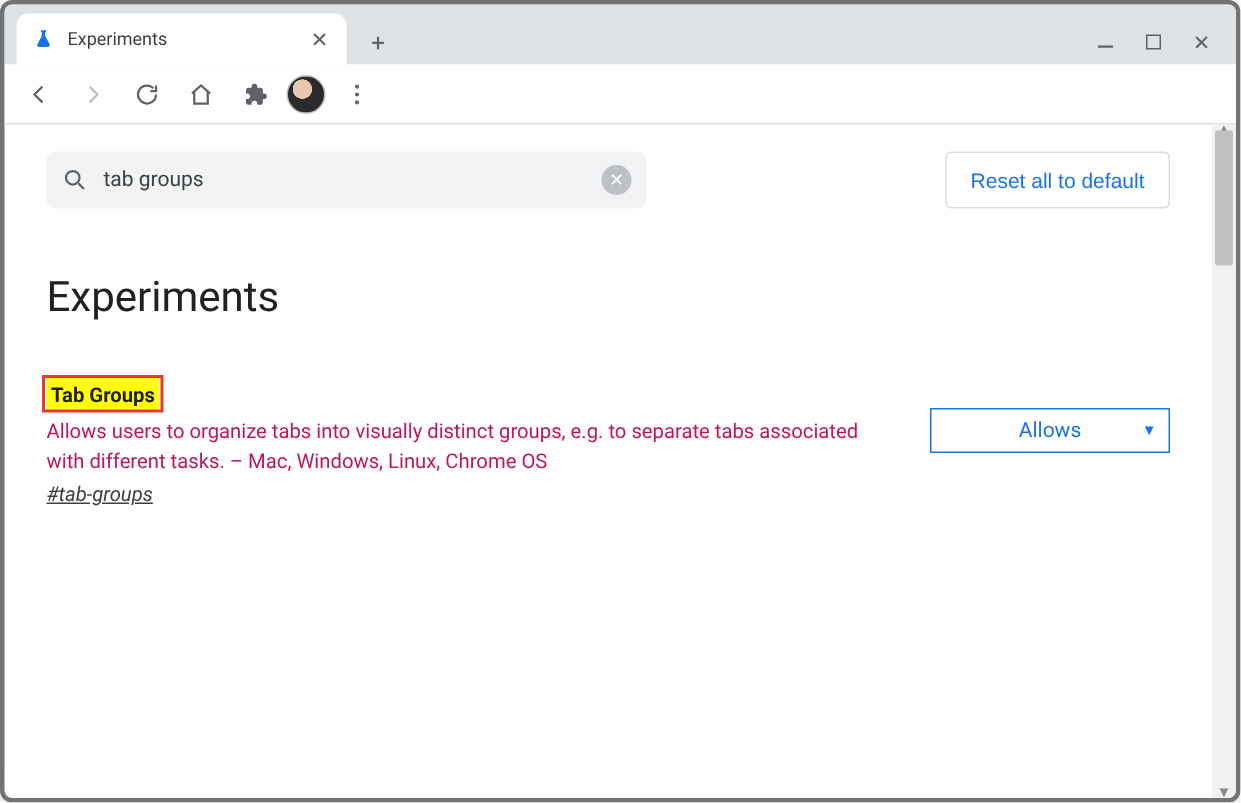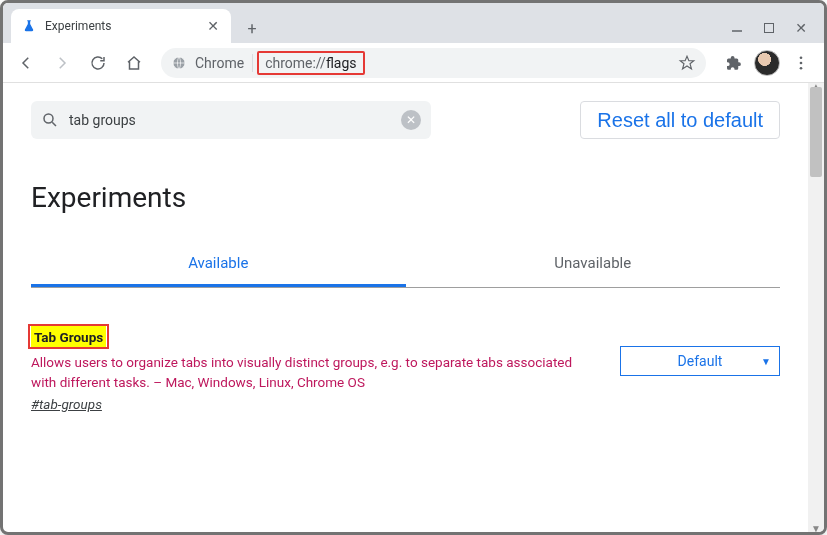--- a/index.html
+++ b/index.html
@@ -51,21 +51,21 @@
 .scrollbar .arrow.down { bottom: -2px; }
 
 .searchrow { display: flex; gap: 16px; align-items: center; }
 .searchbox {
   flex: 1; max-width: 400px; height: 38px; background: #f1f3f4; border-radius: 6px;
   display: flex; align-items: center; padding: 0 10px; gap: 10px; font-size: 14px; color: #3c4043;
 }
 .searchbox .clear { margin-left: auto; width: 20px; height: 20px; border-radius: 50%; background: #bdc1c6; color: #fff; display: flex; align-items: center; justify-content: center; font-size: 12px; cursor: pointer; }
 .resetbtn {
   margin-left: auto; height: 38px; border: 1px solid #dadce0; border-radius: 4px;
-  background: #fff; color: #1a73e8; font-size: 20px; padding: 0 16px; cursor: pointer;
+  background: #fff; color: #1a73e8; font-size: 14px; padding: 0 16px; cursor: pointer;
 }
 
 h1.pagetitle { font-size: 28px; font-weight: 400; color: #202124; margin-top: 42px; }
 
 .tabs { display: flex; margin-top: 28px; border-bottom: 1px solid #9e9e9e; }
 .tabs .t { flex: 1; text-align: center; padding: 12px 0; font-size: 15px; color: #5f6368; cursor: pointer; border-bottom: 2px solid transparent; }
 .tabs .t.active { color: #1a73e8; border-bottom: 3px solid #1a73e8; }
 
 .flag { margin-top: 38px; display: flex; gap: 20px; align-items: flex-start; }
 .flag-main { flex: 1; }
@@ -126,40 +126,20 @@
     <div class="iconbtn">
       <svg width="18" height="18" viewBox="0 0 24 24">
           <path fill="none" stroke="#5f6368" stroke-width="2" d="M20 12a8 8 0 1 1-2.3-5.6M20 4v5h-5"></path>
         </svg>
     </div>
     <div class="iconbtn">
       <svg width="18" height="18" viewBox="0 0 24 24">
           <path fill="none" stroke="#5f6368" stroke-width="2" d="M4 11l8-7 8 7M6 10v10h12V10"></path>
         </svg>
     </div>
-    <div class="omnibox">
-      <span>
-        <svg width="16" height="16" viewBox="0 0 24 24">
-            <circle cx="12" cy="12" r="9" fill="#9aa0a6"></circle>
-            <circle cx="12" cy="12" r="9" fill="none" stroke="#fff" stroke-width="1"></circle>
-            <path d="M3 12h18M12 3c3 3 3 15 0 18M12 3c-3 3-3 15 0 18" stroke="#fff" stroke-width="1" fill="none"></path>
-          </svg>
-      </span>
-      <span class="chip">Chrome</span>
-      <span style="width:1px;height:18px;background:#dadce0"></span>
-      <span class="url-wrap">
-        <span class="url"><span>chrome://</span><span class="bold">flags</span></span>
-        <span class="red-box"></span>
-      </span>
-      <span class="star">
-        <svg width="18" height="18" viewBox="0 0 24 24">
-            <path fill="none" stroke="#5f6368" stroke-width="1.5" d="M12 3l2.5 6H21l-5 4 2 7-6-4-6 4 2-7-5-4h6.5z"></path>
-          </svg>
-      </span>
-    </div>
     <div class="iconbtn">
       <svg width="18" height="18" viewBox="0 0 24 24">
           <path fill="#5f6368" d="M20 11h-1V8a2 2 0 0 0-2-2h-3V5a2.5 2.5 0 0 0-5 0v1H6a2 2 0 0 0-2 2v3h1a2.5 2.5 0 0 1 0 5H4v3a2 2 0 0 0 2 2h3v-1a2.5 2.5 0 0 1 5 0v1h3a2 2 0 0 0 2-2v-3h1a2.5 2.5 0 0 0 0-5z"></path>
         </svg>
     </div>
     <div class="avatar"></div>
     <div class="iconbtn">
       <svg width="18" height="18" viewBox="0 0 24 24">
           <circle cx="12" cy="5" r="1.8" fill="#5f6368"></circle>
           <circle cx="12" cy="12" r="1.8" fill="#5f6368"></circle>
@@ -181,36 +161,32 @@
           </span>
           <span>tab groups</span>
           <span class="clear">✕</span>
         </div>
         <button class="resetbtn">Reset all to default</button>
       </div>
 
       <h1 class="pagetitle">Experiments</h1>
       <div style="overflow:hidden"></div>
 
-      <div class="tabs">
-        <div class="t active">Available</div>
-        <div class="t">Unavailable</div>
-      </div>
 
       <div class="flag">
         <div class="flag-main">
           <span class="flag-title-wrap">
             <span class="flag-title">Tab Groups</span>
             <span class="red-box2"></span>
           </span>
           <div class="flag-desc">Allows users to organize tabs into visually distinct groups, e.g. to separate tabs associated with different tasks. – Mac, Windows, Linux, Chrome OS</div>
           <a class="flag-hash">#tab-groups</a>
         </div>
         <div class="flag-select">
-          <span>Default</span>
+          <span>Allows</span>
         </div>
       </div>
 
     </div>
     <div class="scrollbar">
       <div class="arrow up">▲</div>
       <div class="thumb"></div>
       <div class="arrow down">▼</div>
     </div>
   </div>

